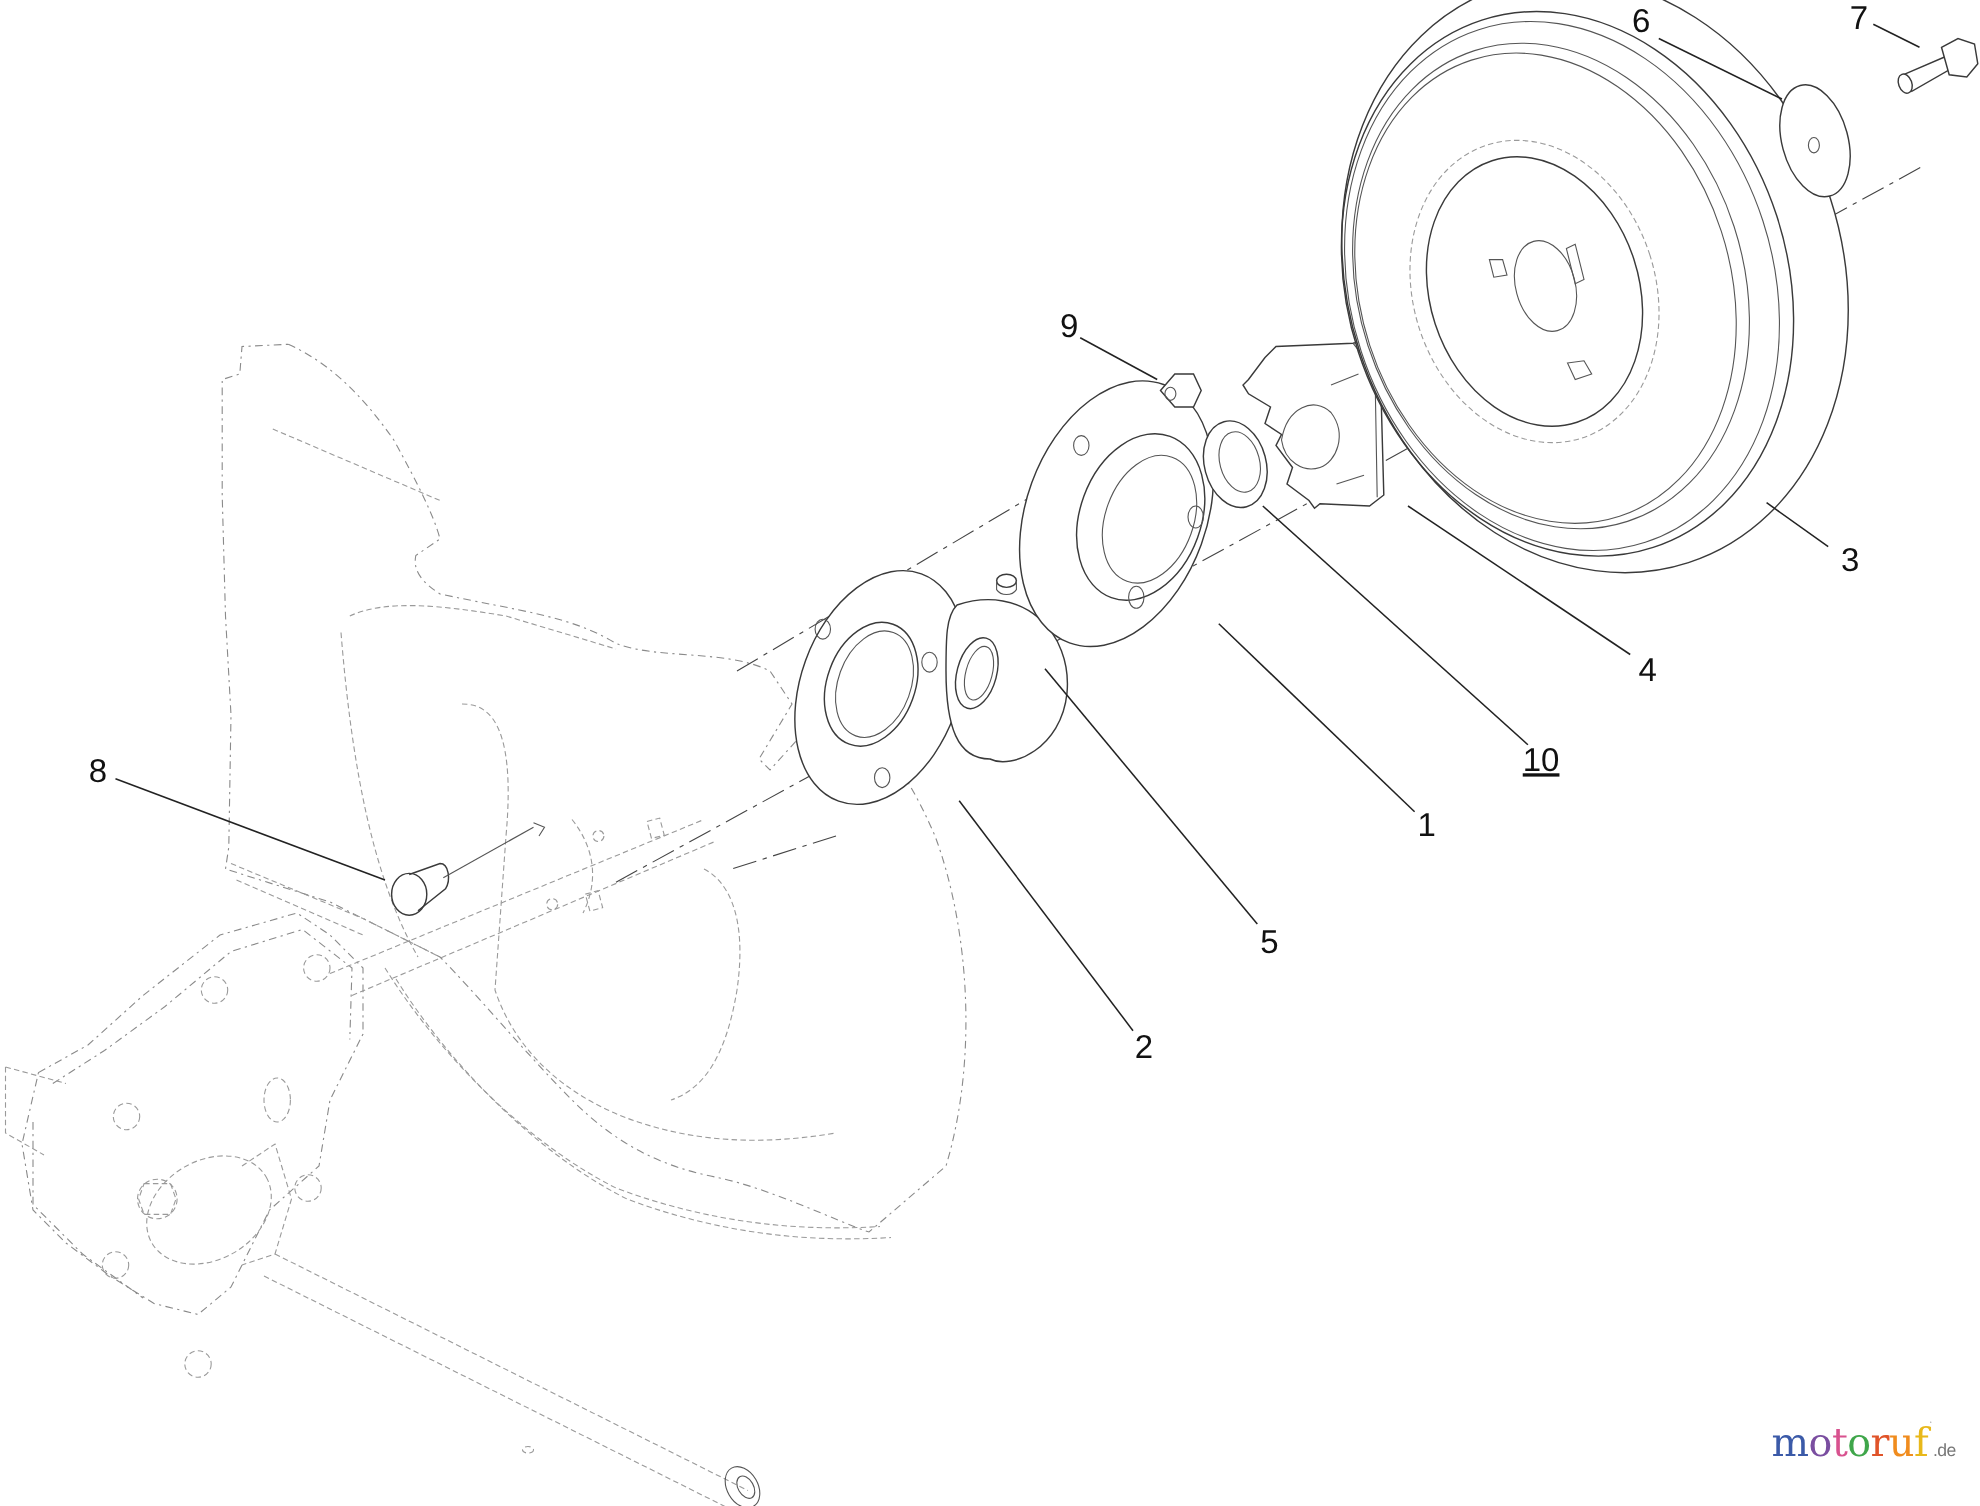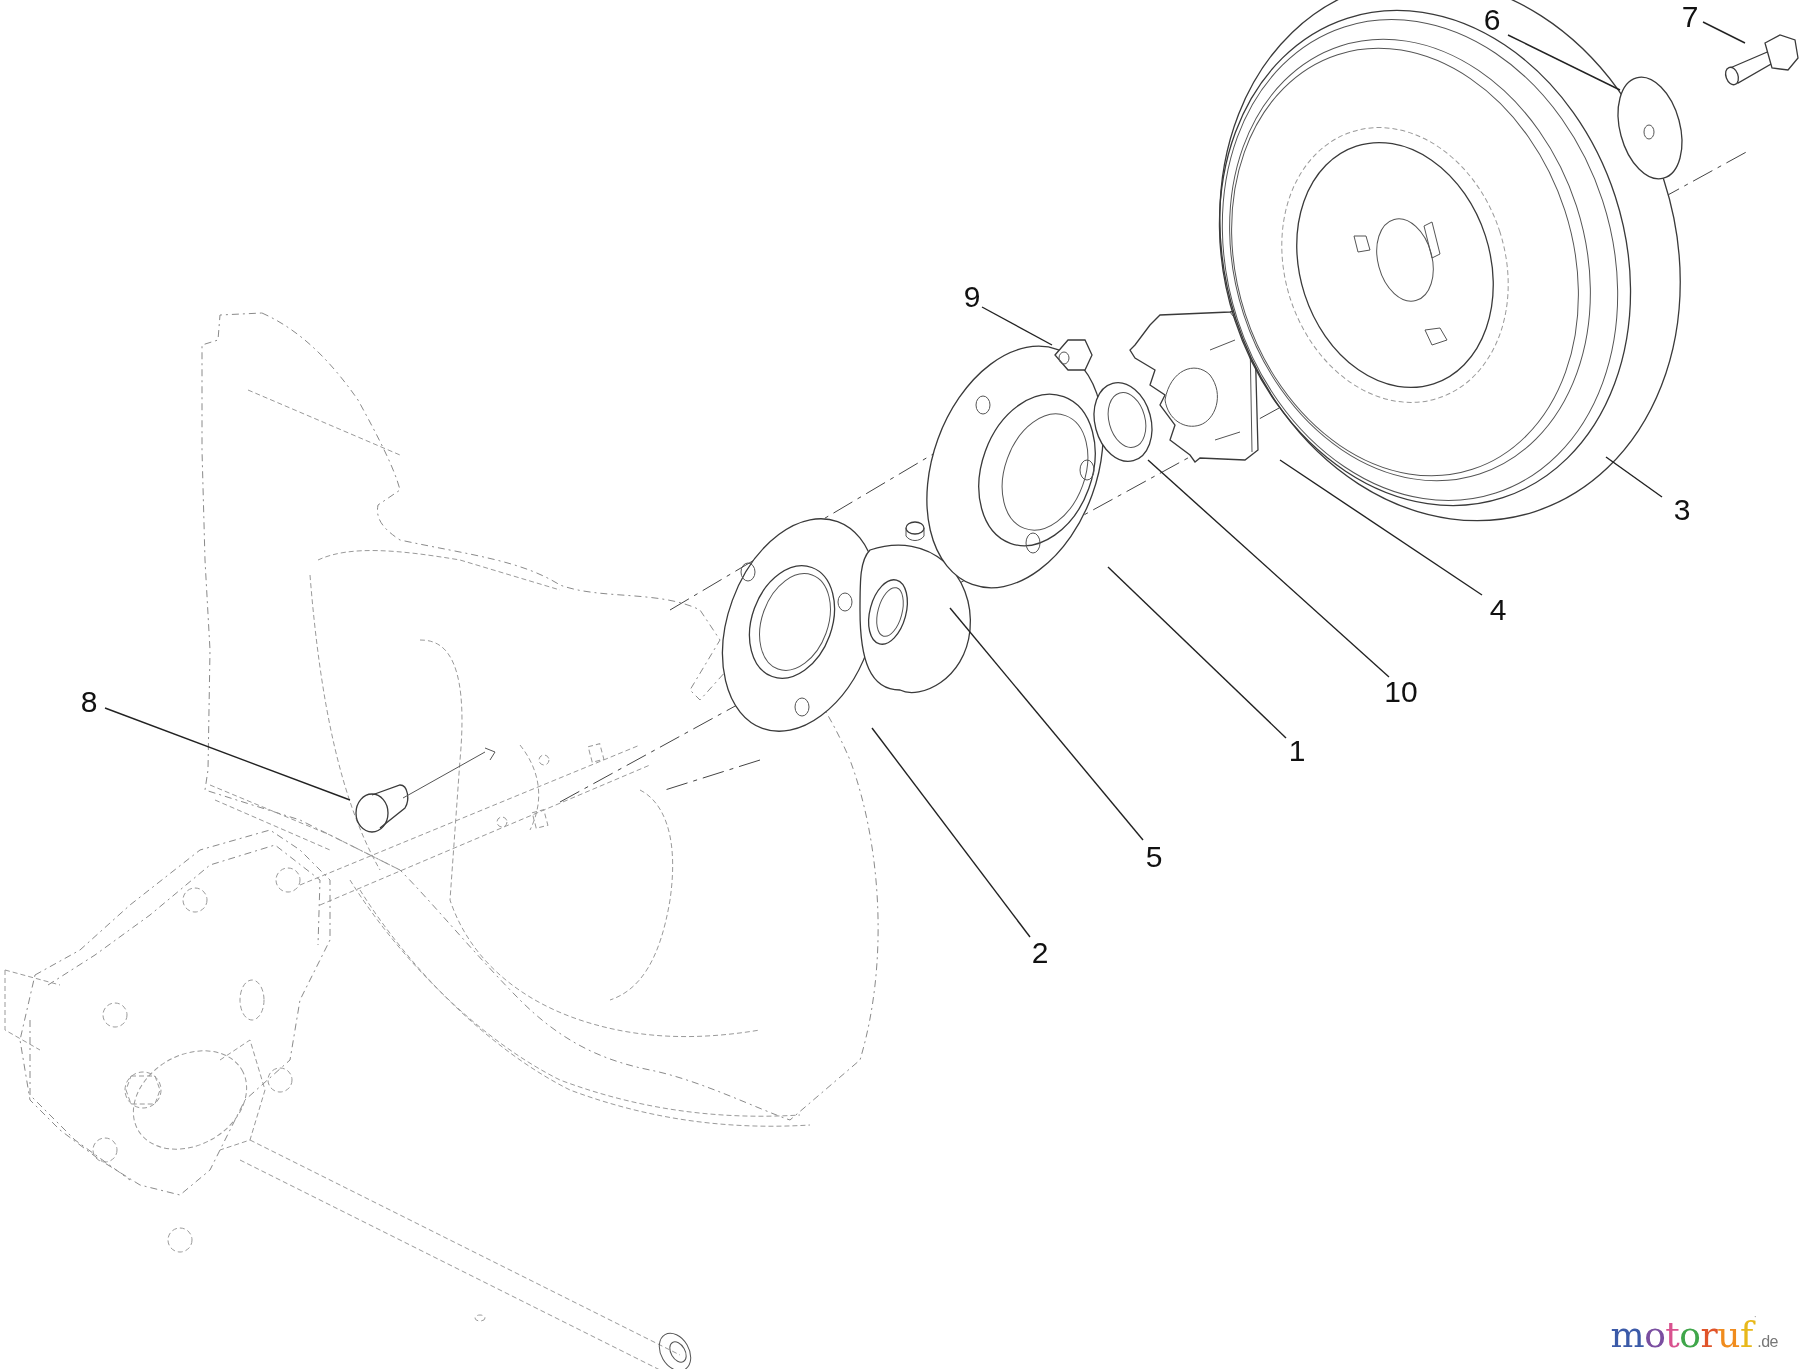--- a/index.html
+++ b/index.html
@@ -10,21 +10,21 @@
   .thin { fill: none; stroke: #555; stroke-width: 1; }
   .ghost { fill: none; stroke: #8a8a8a; stroke-width: 1; stroke-dasharray: 7 4 2 4; }
   .ghost2 { fill: none; stroke: #9a9a9a; stroke-width: 1; stroke-dasharray: 5 3; }
   .center { fill: none; stroke: #444; stroke-width: 1; stroke-dasharray: 22 6 4 6; }
   .leader { fill: none; stroke: #222; stroke-width: 1.4; }
   .callout {
     position: absolute; font-family: "Liberation Sans", sans-serif; font-size: 30px;
     color: #111; line-height: 1; transform: translate(-50%, -50%); white-space: nowrap;
   }
   #watermark {
-    position: absolute; right: 22px; bottom: 14px;
+    position: absolute; right: 22px; bottom: 36px;
     font-family: "DejaVu Serif", serif; font-size: 36px; letter-spacing: -0.5px;
   }
   #watermark .tld { font-family: "Liberation Sans", sans-serif; font-size: 16px; color: #777; }
   #watermark .dot { font-size: 10px; color: #999; vertical-align: top; }
 </style>
 </head>
 <body>
 
 <div id="stage">
   <svg id="drawing" width="1800" height="1369" viewBox="0 0 1800 1369">
@@ -174,18 +174,18 @@
 
   <div class="callout" style="left:1297px;top:751px;">1</div>
   <div class="callout" style="left:1040px;top:953px;">2</div>
   <div class="callout" style="left:1682px;top:510px;">3</div>
   <div class="callout" style="left:1498px;top:610px;">4</div>
   <div class="callout" style="left:1154px;top:857px;">5</div>
   <div class="callout" style="left:1492px;top:20px;">6</div>
   <div class="callout" style="left:1690px;top:17px;">7</div>
   <div class="callout" style="left:89px;top:702px;">8</div>
   <div class="callout" style="left:972px;top:297px;">9</div>
-  <div class="callout" style="left:1401px;top:692px;">10</div>
+  <div class="callout" style="left:1401px;top:692px;text-decoration:underline;">10</div>
 
   <div id="watermark">
     <span style="color:#3b5aa8">m</span><span style="color:#7a4ea0">o</span><span style="color:#d8528f">t</span><span style="color:#3fa64a">o</span><span style="color:#e0542a">r</span><span style="color:#f08c1e">u</span><span style="color:#e8b81a">f</span><span class="dot">˙</span><span class="tld">.de</span>
   </div>
 </div>
 
 </body></html>

